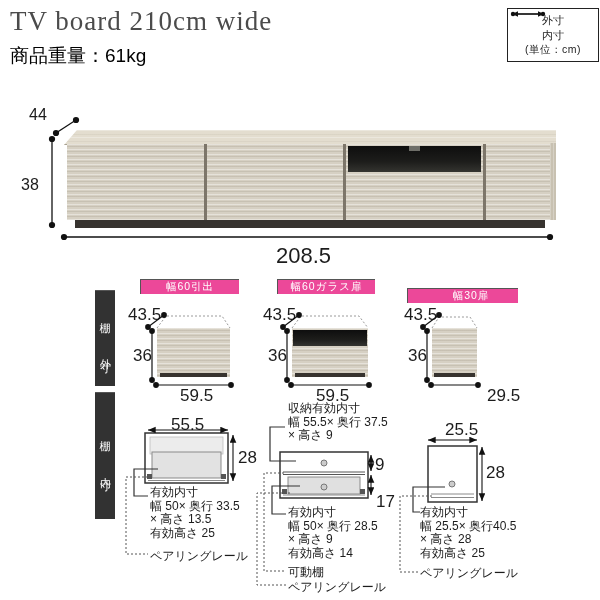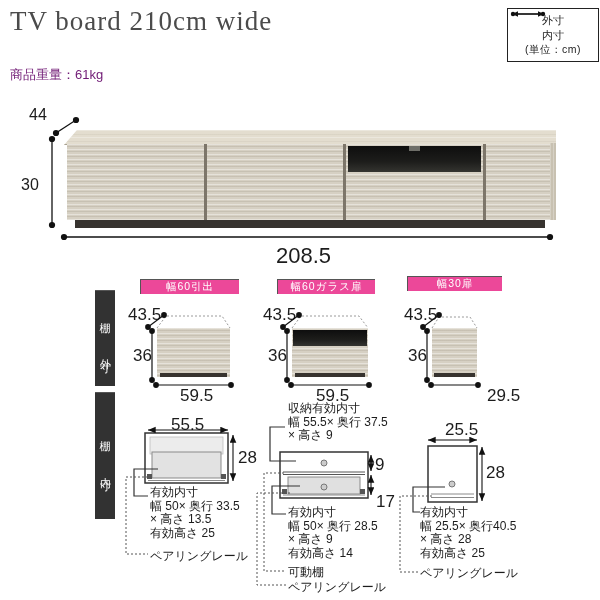--- a/index.html
+++ b/index.html
@@ -2,21 +2,21 @@
 <html><head>
 <meta charset="utf-8">
 <style>
   html,body{margin:0;padding:0;}
   #stage{position:relative;width:600px;height:600px;background:#ffffff;overflow:hidden;
          font-family:"Liberation Sans","DejaVu Sans",sans-serif;color:#1c1c1c;}
   .abs{position:absolute;}
   .lbl{position:absolute;white-space:nowrap;}
   
   .title{font-family:"Liberation Serif","DejaVu Serif",serif;font-size:27px;color:#4b4b4b;letter-spacing:1px;}
-  .spec{font-size:13px;color:#701a75;margin-top:23px;}
+  .spec{font-size:19px;color:#000000;}
   
   .legend{position:absolute;left:507px;top:8px;width:90px;height:52px;border:1.5px solid #222;
           display:flex;flex-direction:column;justify-content:center;align-items:center;gap:1px;font-size:11px;}
   .legrow{display:flex;align-items:center;gap:5px;height:14px;}
   .legunit{font-size:10.5px;letter-spacing:0.5px;}
   
   .wood{background-color:#d6d0c3;
         background-image:repeating-linear-gradient(180deg,
           rgba(255,255,255,0.38) 0px,rgba(255,255,255,0.38) 1px,
           rgba(0,0,0,0) 1px,rgba(0,0,0,0) 2px,
@@ -83,26 +83,26 @@
       <div class="abs glass" style="left:2px;top:2px;width:133px;height:26px;">
         <div class="abs" style="left:61px;top:0;width:11px;height:5px;background:#6e6e68;"></div>
       </div>
     </div>
     <div class="abs wood" style="left:419px;top:0;width:64px;height:76px;"></div>
   </div>
   <div class="abs woodside" style="left:550px;top:143px;width:6px;height:77px;"></div>
   <div class="abs baseplinth" style="left:75px;top:220px;width:470px;height:8px;"></div>
 
   <div class="lbl dimL" style="left:29px;top:106px;">44</div>
-  <div class="lbl dimL" style="left:21px;top:176px;">30</div>
+  <div class="lbl dimL" style="left:21px;top:176px;">38</div>
   <div class="lbl dimL" style="left:276px;top:243px;font-size:22px;">208.5</div>
 
   <div class="badge" style="left:140px;top:279px;width:98px;">幅60引出</div>
   <div class="badge" style="left:277px;top:279px;width:97px;">幅60ガラス扉</div>
-  <div class="badge" style="left:407px;top:276px;width:94px;">幅30扉</div>
+  <div class="badge" style="left:407px;top:288px;width:94px;padding-left:16px;">幅30扉</div>
 
   <div class="vbar" style="top:290px;height:95px;">
     <span>棚</span>
     <span class="vtext">外寸</span>
   </div>
   <div class="vbar" style="top:392px;height:126px;">
     <span>棚</span>
     <span class="vtext">内寸</span>
   </div>
 

